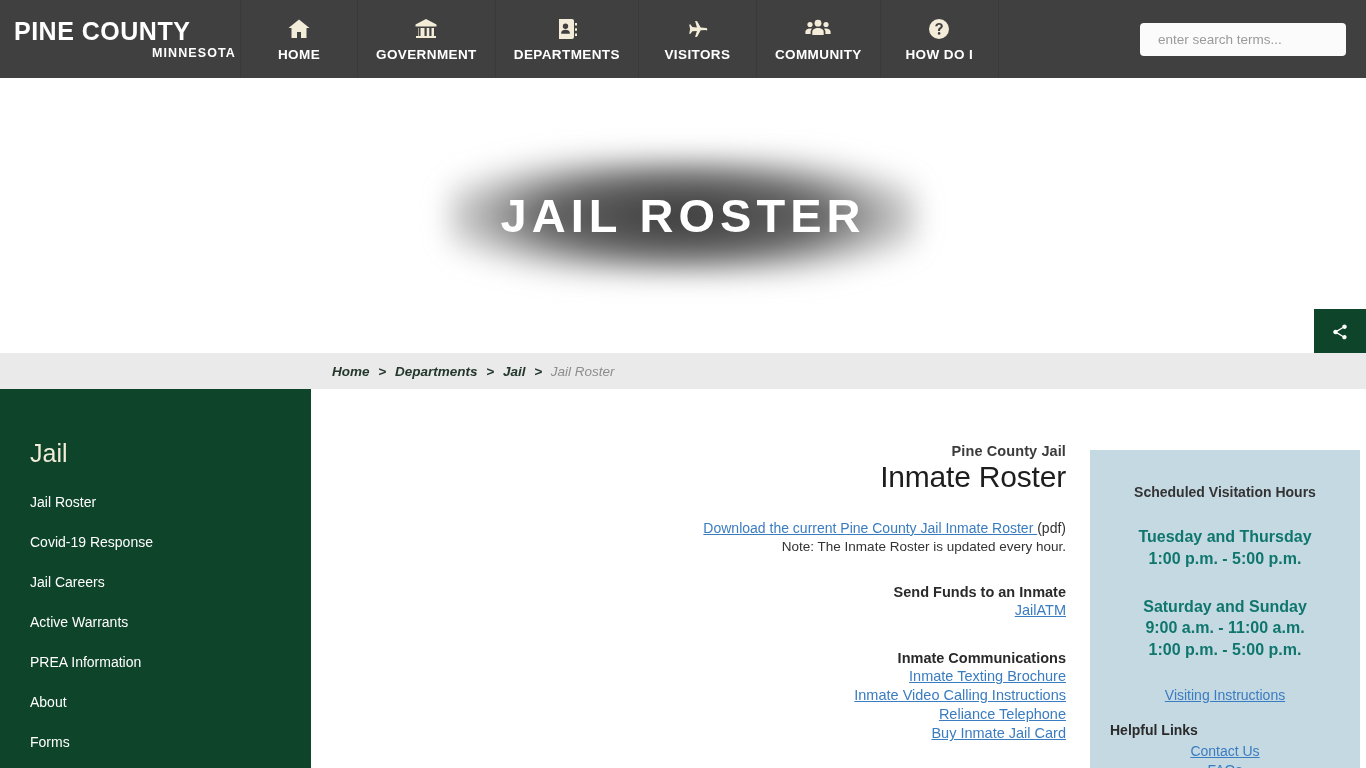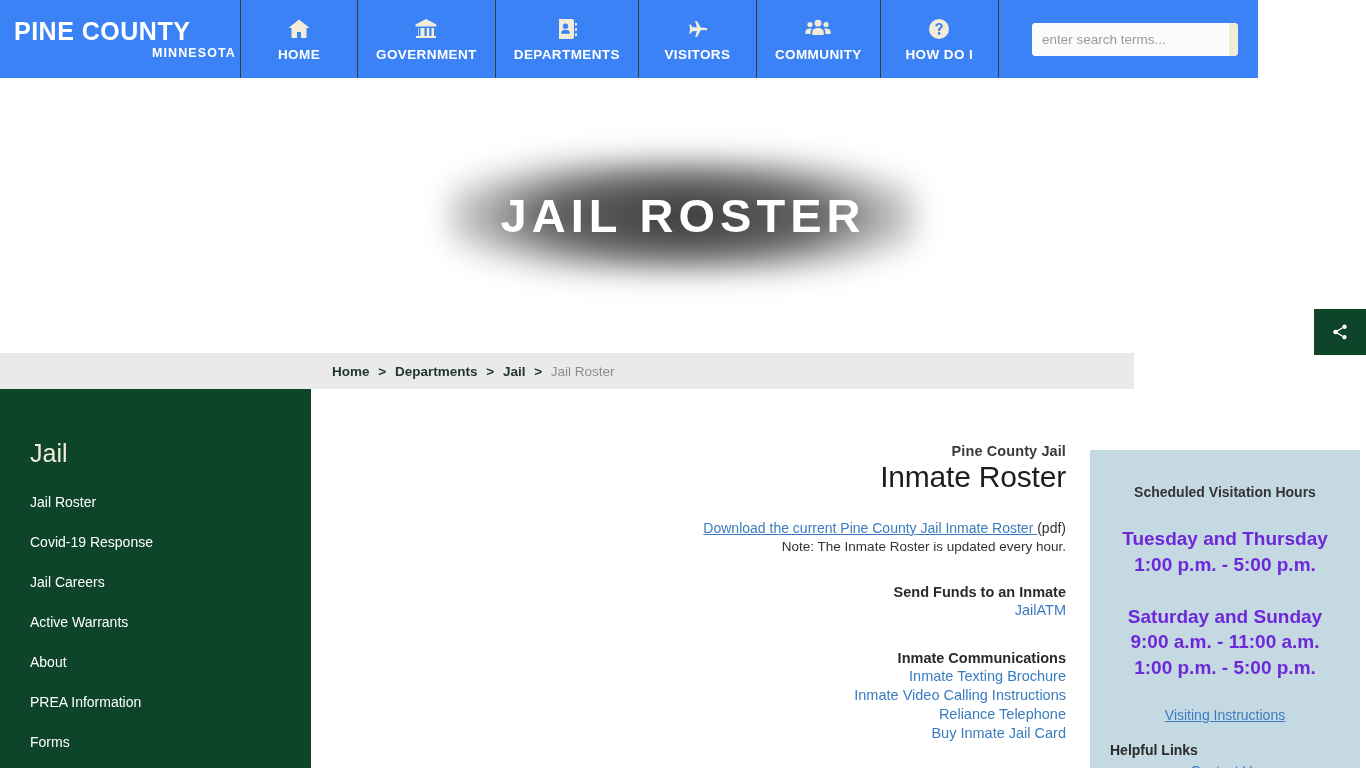--- a/index.html
+++ b/index.html
@@ -9,22 +9,22 @@
     overflow: hidden;
     font-family: "Liberation Sans", sans-serif;
     background: #ffffff;
     color: #333;
   }
   .page { position: relative; width: 1366px; height: 768px; }
 
   
   .topbar {
     position: absolute; top: 0; left: 0;
-    width: 1258px; height: 78px;
-    background: #3b82f6;
+    width: 1366px; height: 78px;
+    background: #404040;
     display: flex; align-items: stretch;
   }
   .logo-block {
     width: 240px; display: flex; flex-direction: column;
     justify-content: center; padding-left: 14px;
   }
   .logo-line1 {
     color: #ffffff; font-size: 25px; font-weight: bold;
     letter-spacing: 0.5px; line-height: 1.05;
   }
@@ -55,21 +55,21 @@
   }
   .search-box {
     display: flex; align-items: stretch;
     height: 33px; width: 206px;
     border-radius: 4px; overflow: hidden;
     background: #fbfbfb;
   }
   .search-input {
     flex: 1; border: 0; outline: none;
     background: #fbfbfb; font-size: 13.5px;
-    padding: 0 10px; color: #444;
+    padding: 0 18px; color: #444;
     font-family: "Liberation Sans", sans-serif;
   }
   .search-input::placeholder { color: #9a9a9a; }
   .search-go {
     background: #f2ecd9; border: 0; cursor: pointer;
     color: #1a1a1a; font-size: 14px; font-weight: bold;
     padding: 0 11px; font-family: "Liberation Sans", sans-serif;
   }
 
   
@@ -99,23 +99,23 @@
     width: 52px; height: 46px;
     background: #0e4429;
     display: flex; align-items: center; justify-content: center;
     cursor: pointer;
   }
   .share-tab svg { fill: #ffffff; display: block; }
 
   
   .crumbbar {
     position: absolute; top: 353px; left: 0;
-    width: 1134px; height: 36px;
+    width: 1366px; height: 36px;
     background: #eaeaea;
-    display: flex; align-items: center;
+    display: flex; align-items: center; font-style: italic;
   }
   .crumbs { margin-left: 332px; font-size: 13.5px; }
   .crumb-link {
     color: #23372c; font-weight: bold; text-decoration: none; cursor: pointer;
   }
   .crumb-sep { color: #23372c; font-weight: bold; margin: 0 5px; }
   .crumb-current { color: #8d8d8d; }
 
   
   .sidebar {
@@ -154,37 +154,37 @@
     color: #3a7cc0; text-decoration: underline; cursor: pointer;
   }
   .note { font-size: 13.5px; color: #333; }
   .sect-head {
     font-size: 14.5px; font-weight: bold; color: #2a2a2a;
     margin-top: 30px;
   }
   .link-list { margin-top: 1px; }
   .link-list a {
     display: block; color: #3a7cc0; font-size: 14.5px;
-    line-height: 1.32; cursor: pointer;
+    text-decoration: underline; line-height: 1.32; cursor: pointer;
   }
 
   
   .rpanel {
     position: absolute; top: 450px; left: 1090px;
     width: 270px; height: 318px;
     background: #c5d9e2;
     padding: 34px 20px 0 20px;
     text-align: center;
   }
   .rpanel-head {
     font-size: 14px; font-weight: bold; color: #333;
   }
   .rpanel-block { margin-top: 26px; }
   .rpanel-red {
-    color: #6d28d9; font-size: 19px; font-weight: bold; line-height: 1.36;
+    color: #0f766e; font-size: 16px; font-weight: bold; line-height: 1.36;
   }
   .rpanel-link-wrap { margin-top: 25px; text-align: center; }
   .rpanel-link-wrap a {
     display: block; color: #3a7cc0; font-size: 14px;
     text-decoration: underline; cursor: pointer; line-height: 1.38;
   }
   .rpanel-sub {
     text-align: left; font-size: 14px; font-weight: bold;
     color: #2a2a2a; margin-top: 17px;
   }
@@ -296,22 +296,22 @@
       <span class="crumb-current">Jail Roster</span>
     </div>
   </div>
 
   <aside class="sidebar">
     <div class="sidebar-title">Jail</div>
     <a class="sidebar-link">Jail Roster</a>
     <a class="sidebar-link">Covid-19 Response</a>
     <a class="sidebar-link">Jail Careers</a>
     <a class="sidebar-link">Active Warrants</a>
+    <a class="sidebar-link">PREA Information</a>
     <a class="sidebar-link">About</a>
-    <a class="sidebar-link">PREA Information</a>
     <a class="sidebar-link">Forms</a>
 
   </aside>
 
   <main class="main">
     <div class="kicker">Pine County Jail</div>
     <h1 class="page-title">Inmate Roster</h1>
 
     <p class="para">
       <a class="clink">Download the current Pine County Jail Inmate Roster </a><span>(pdf)</span>

